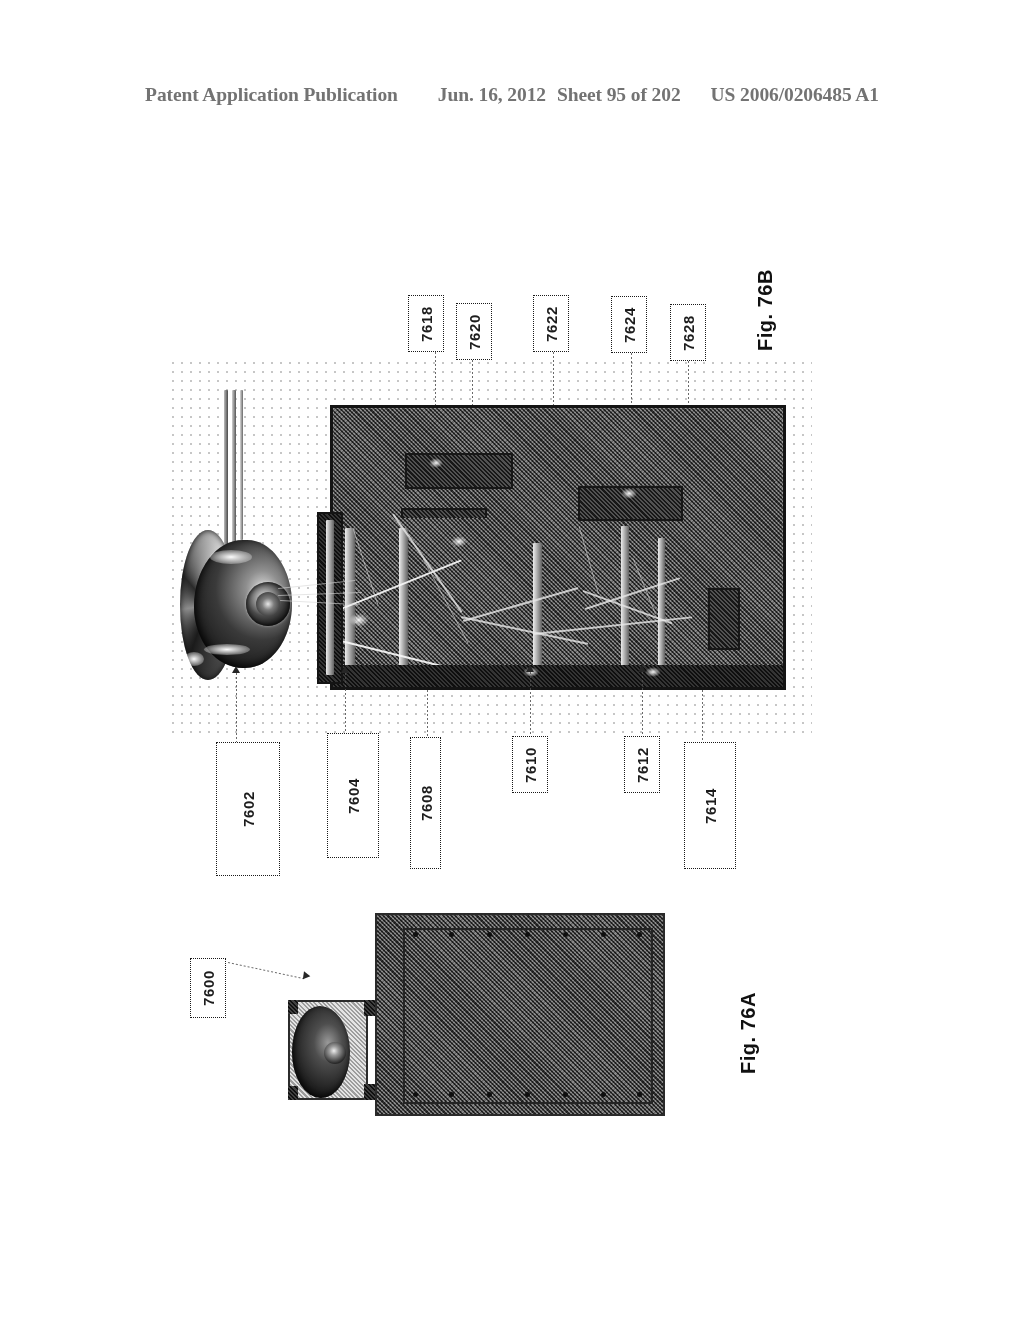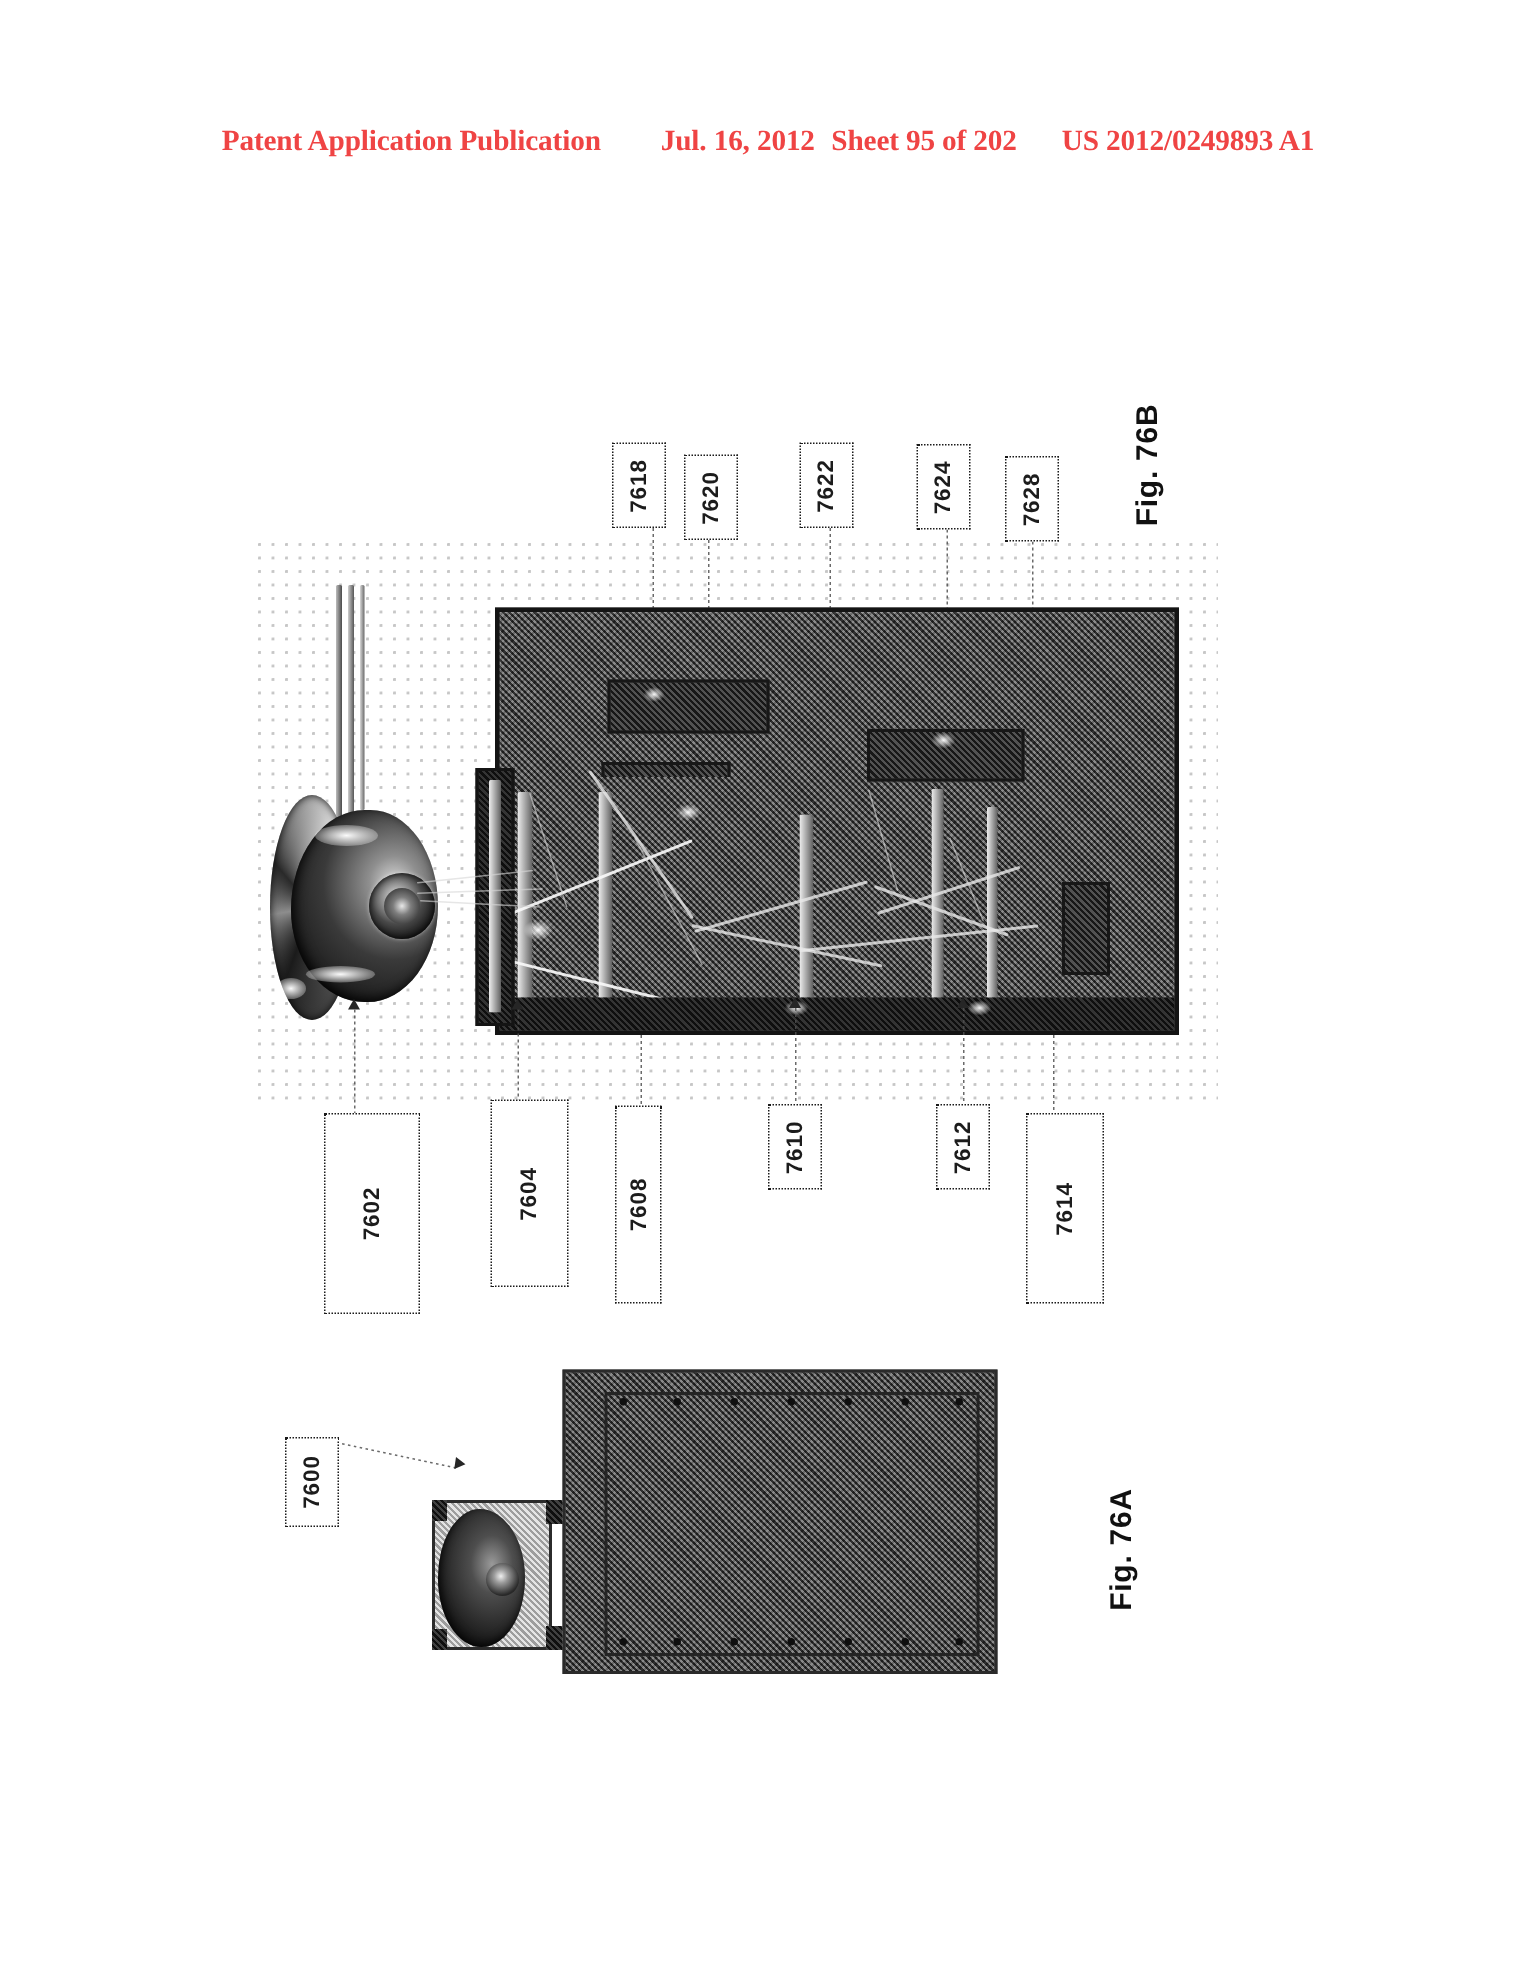--- a/index.html
+++ b/index.html
@@ -24,21 +24,21 @@
     height: 30px;
     display: flex;
     justify-content: center;
     align-items: baseline;
     white-space: nowrap;
   }
   #page-header .hdr-seg {
     font-family: "Liberation Serif", serif;
     font-weight: bold;
     font-size: 19.5px;
-    color: #ef4444;
+    color: #737373;
     letter-spacing: -0.1px;
   }
   .hdr-gap-lg { display: inline-block; width: 40px; }
   .hdr-gap-sm { display: inline-block; width: 11px; }
   .hdr-gap-md { display: inline-block; width: 30px; }
 
   
   #figure-sheet {
     position: absolute;
     left: 0;
@@ -246,25 +246,25 @@
     border-radius: 50%;
     background: radial-gradient(circle at 45% 40%, #efefef 0%, #9c9c9c 25%, #2a2a2a 70%, #0d0d0d 100%);
   }
 </style>
 </head>
 <body>
 
 <div id="page-header">
   <span class="hdr-seg">Patent Application Publication</span>
   <span class="hdr-gap-lg"></span>
-  <span class="hdr-seg">Jul. 16, 2012</span>
+  <span class="hdr-seg">Jun. 16, 2012</span>
   <span class="hdr-gap-sm"></span>
   <span class="hdr-seg">Sheet 95 of 202</span>
   <span class="hdr-gap-md"></span>
-  <span class="hdr-seg">US 2012/0249893 A1</span>
+  <span class="hdr-seg">US 2006/0206485 A1</span>
 </div>
 
 <div id="figure-sheet">
 
   <div class="noise-field" style="left:172px; top:362px; width:640px; height:372px;"></div>
 
   <div class="ref-box" style="left:408px; top:295px; width:36px; height:57px;">
     <span class="ref-label">7618</span>
   </div>
   <div class="ref-box" style="left:456px; top:303px; width:36px; height:57px;">

